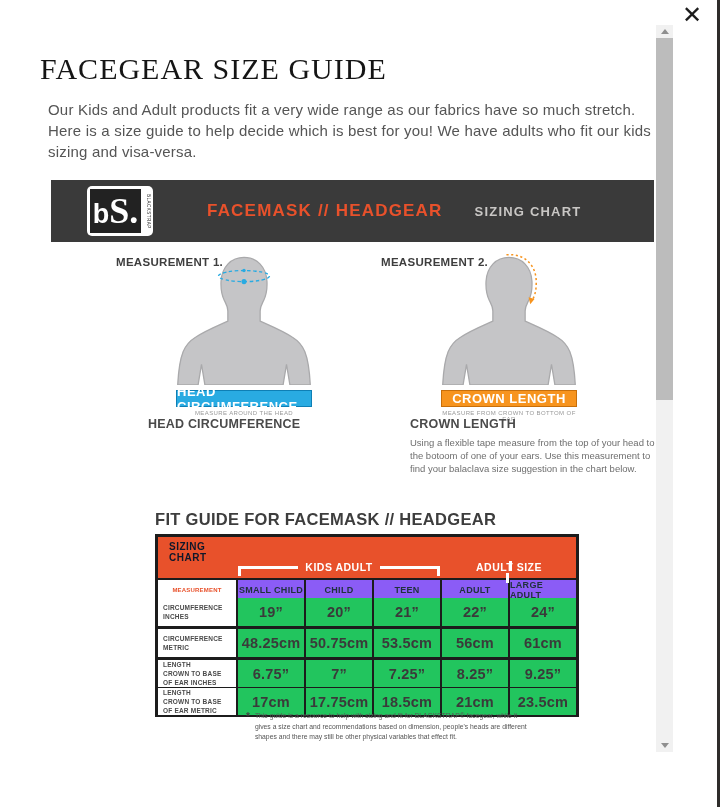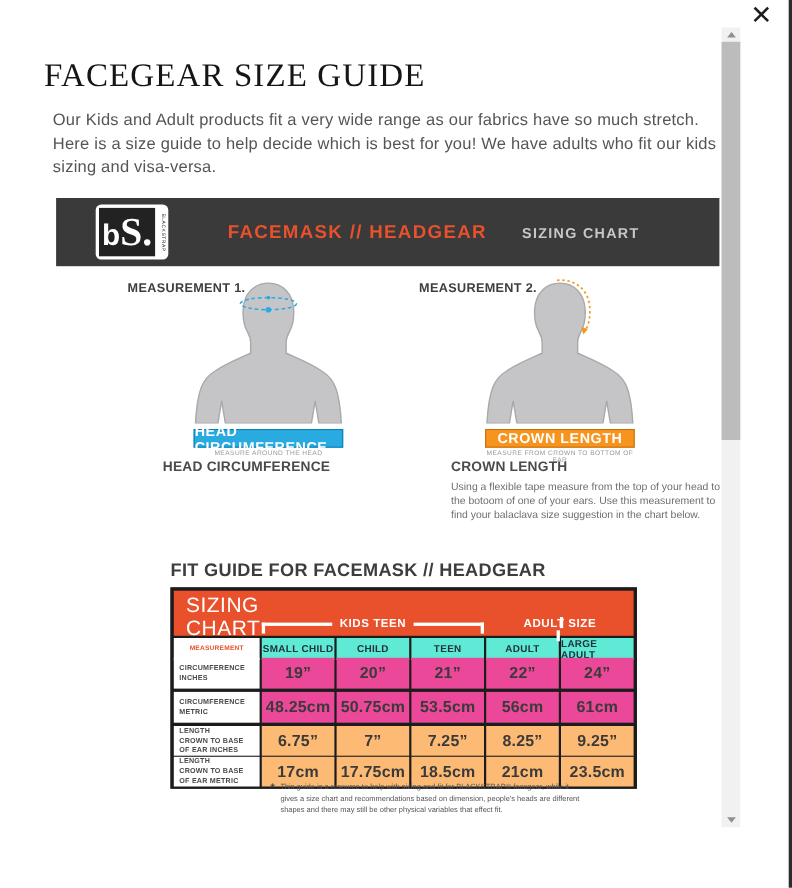--- a/index.html
+++ b/index.html
@@ -66,42 +66,42 @@
   .ftext p { margin-top:5px; font-size:9.5px; line-height:1.38; color:#6e6e6e; }
 
   
   .fit-heading { position:absolute; left:155px; top:510px; font-size:16.5px; font-weight:700;
     color:#3d3d3d; letter-spacing:.3px; }
 
   
   .size-table { position:absolute; left:155px; top:534px; width:424px;
     background:#1c1c1c; border:3px solid #1c1c1c; }
   .st-head { height:41px; background:#e8512b; position:relative; }
-  .sc-title { position:absolute; left:11px; top:4px; color:#ffffff; font-weight:400; font-size:19px;
+  .sc-title { position:absolute; left:11px; top:4px; color:#0f172a; font-weight:700; font-size:10px;
     line-height:1.1; letter-spacing:.5px; }
   .bracket { position:absolute; bottom:5px; display:flex; align-items:center;
     color:#fff; font-weight:700; font-size:10.5px; letter-spacing:.5px; }
   .bracket-kids { left:80px; width:202px; }
   .bracket-adult { left:284px; width:134px;flex-direction:column; }
   .bracket .bline { flex:1; height:3px; background:#fff; position:relative; }
   .bracket .bline.l::before { content:''; position:absolute; left:0; top:0; width:3px; height:10px; background:#fff; }
   .bracket .bline.r::after { content:''; position:absolute; right:0; top:0; width:3px; height:10px; background:#fff; }
   .bracket .blbl { margin:0 7px; white-space:nowrap; }
 
   .st-row { display:grid; grid-template-columns:78px repeat(5,1fr); gap:2px; margin-top:2px; }
   .st-row.thick { margin-top:3px; }
   .cell { display:flex; align-items:center; justify-content:center; }
   .lblcell { background:#fff; flex-direction:column; align-items:flex-start; justify-content:center; padding-left:5px; }
   .lblcell .ln { font-size:6.5px; color:#4a4a4a; line-height:1.4; letter-spacing:.2px; font-weight:700; }
   .meas-row { height:16px; }
   .meas-lbl { background:#fff; color:#e8512b; font-size:6px; font-weight:700; letter-spacing:.2px; }
-  .colhead { background:#5eead4; color:#20323c; font-size:9px; font-weight:700; letter-spacing:.3px; }
+  .colhead { background:#8b5cf6; color:#20323c; font-size:9px; font-weight:700; letter-spacing:.3px; }
   .datacell { font-size:14.5px; font-weight:600; color:#3a3a3a; letter-spacing:.2px; }
-  .datacell.blue { background:#ec4899; }
-  .datacell.orange { background:#fdba74; }
+  .datacell.blue { background:#22c55e; }
+  .datacell.orange { background:#22c55e; }
   .r1,.r2 { height:28px; } .r3,.r4 { height:26px; }
 
   
   .footnote { position:absolute; left:246px; top:711px; width:284px; display:flex; }
   .fn-marker { font-size:10px; font-weight:700; color:#444; margin-right:5px; line-height:1.1; }
   .fn-text { font-size:6.8px; line-height:1.55; color:#555; }
 </style>
 </head>
 <body>
 
@@ -168,21 +168,21 @@
 <div class="fit-heading">FIT GUIDE FOR FACEMASK  //  HEADGEAR</div>
 
 <div class="size-table">
   <div class="st-head">
     <div class="sc-title">
       <div>SIZING</div>
       <div>CHART</div>
     </div>
     <div class="bracket bracket-kids">
       <span class="bline l"></span>
-      <span class="blbl">KIDS TEEN</span>
+      <span class="blbl">KIDS ADULT</span>
       <span class="bline r"></span>
     </div>
     <div class="bracket bracket-adult">
       <span class="bline l"></span>
       <span class="blbl">ADULT SIZE</span>
       <span class="bline r"></span>
     </div>
   </div>
 
   <div class="st-row meas-row">

